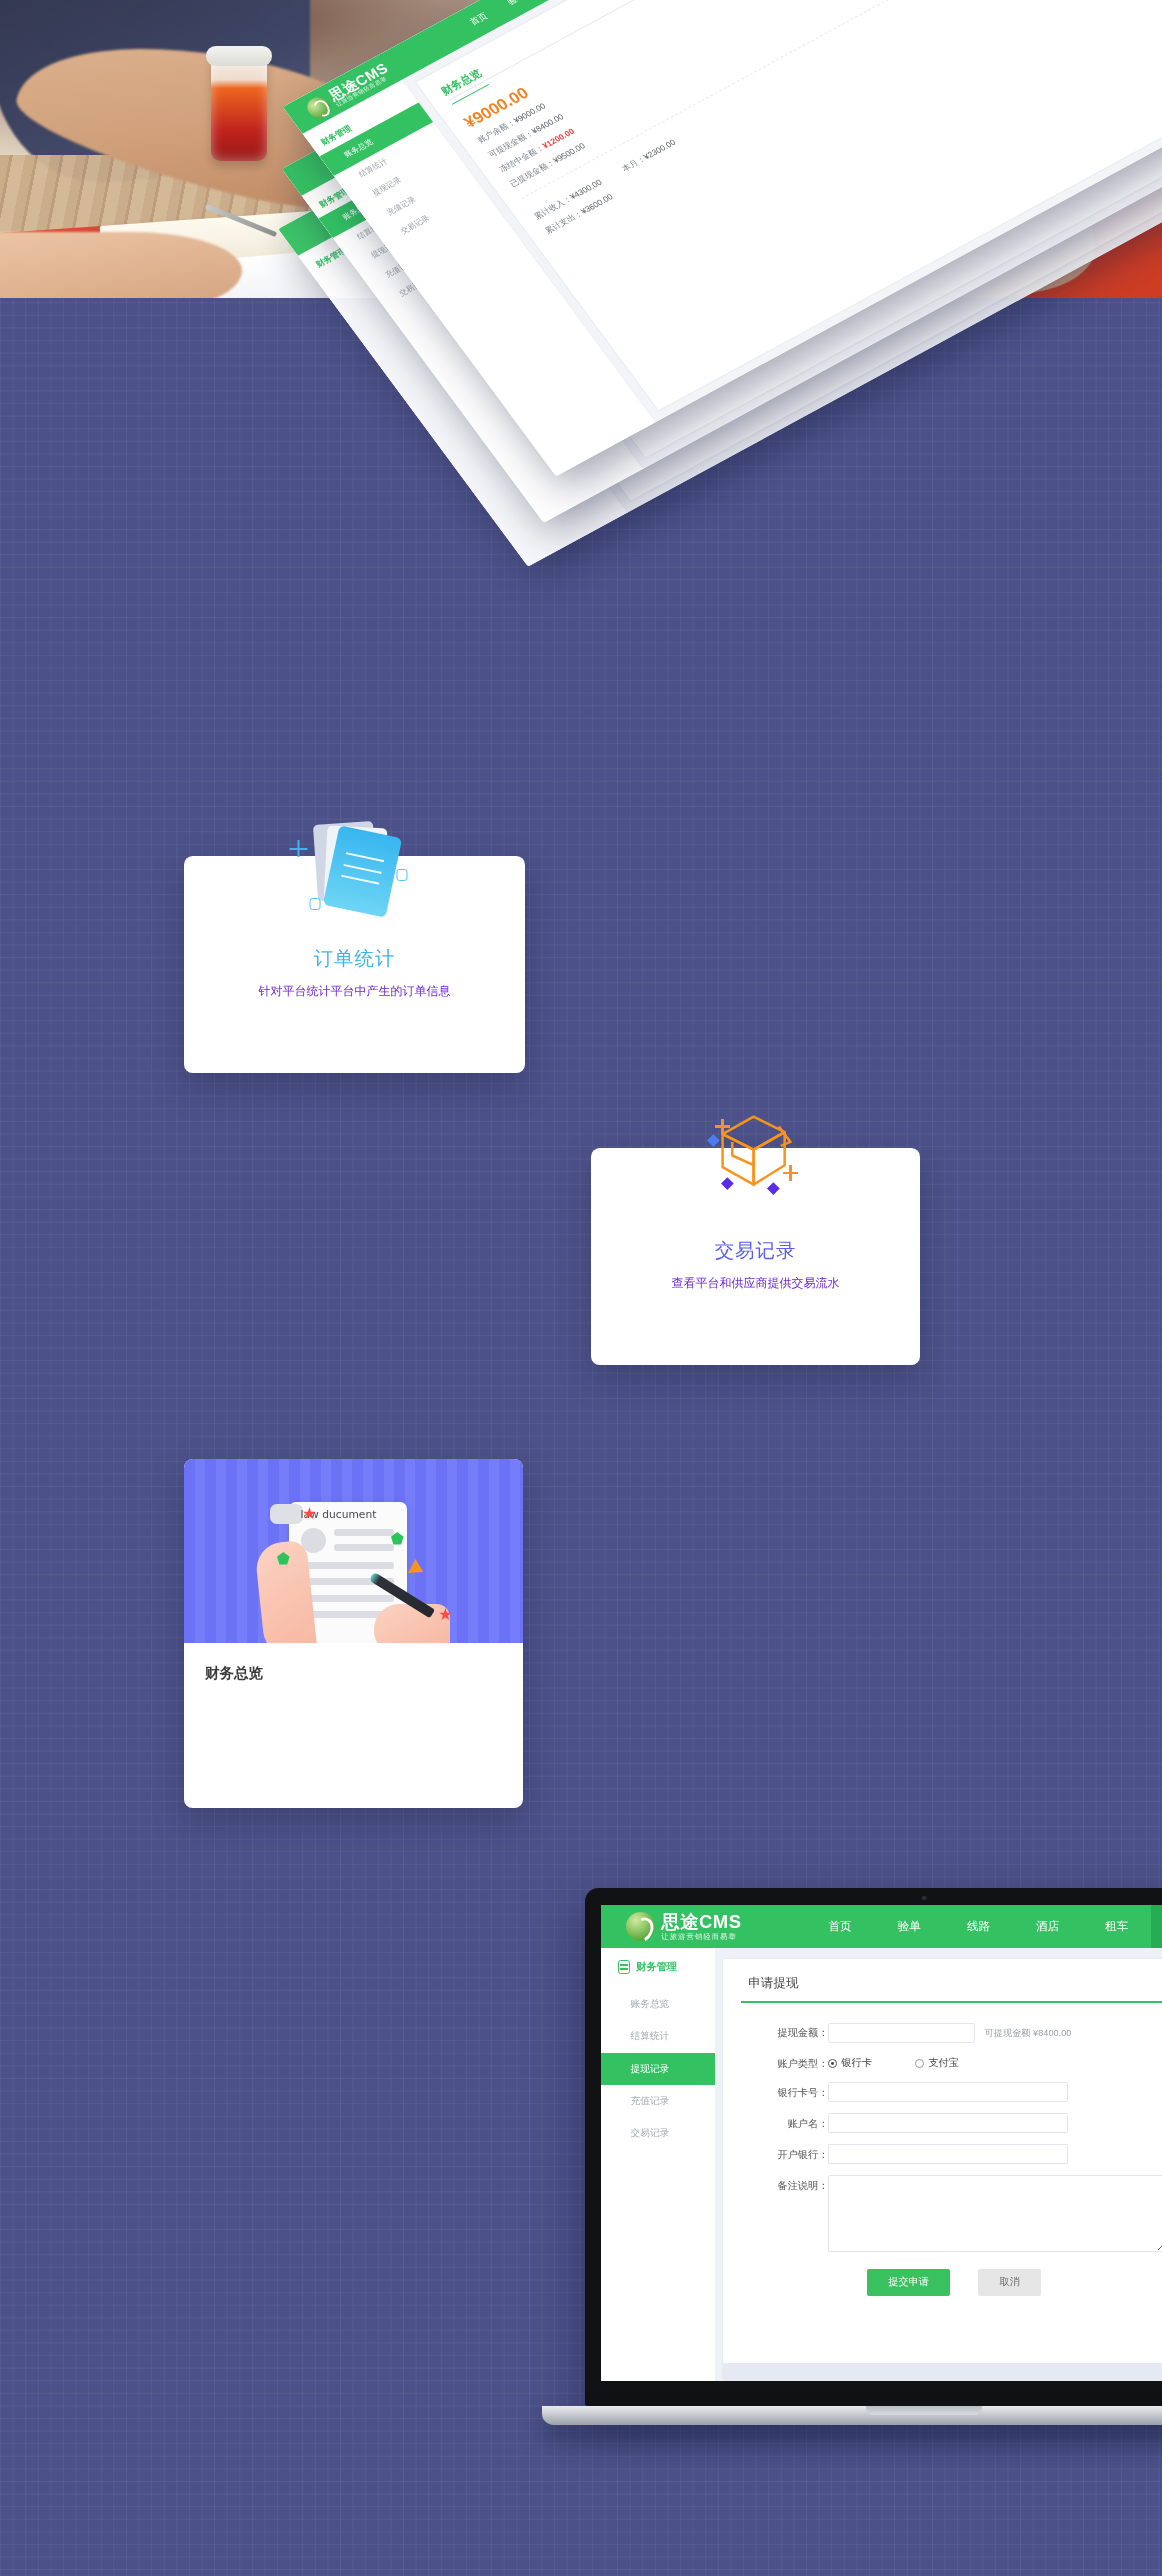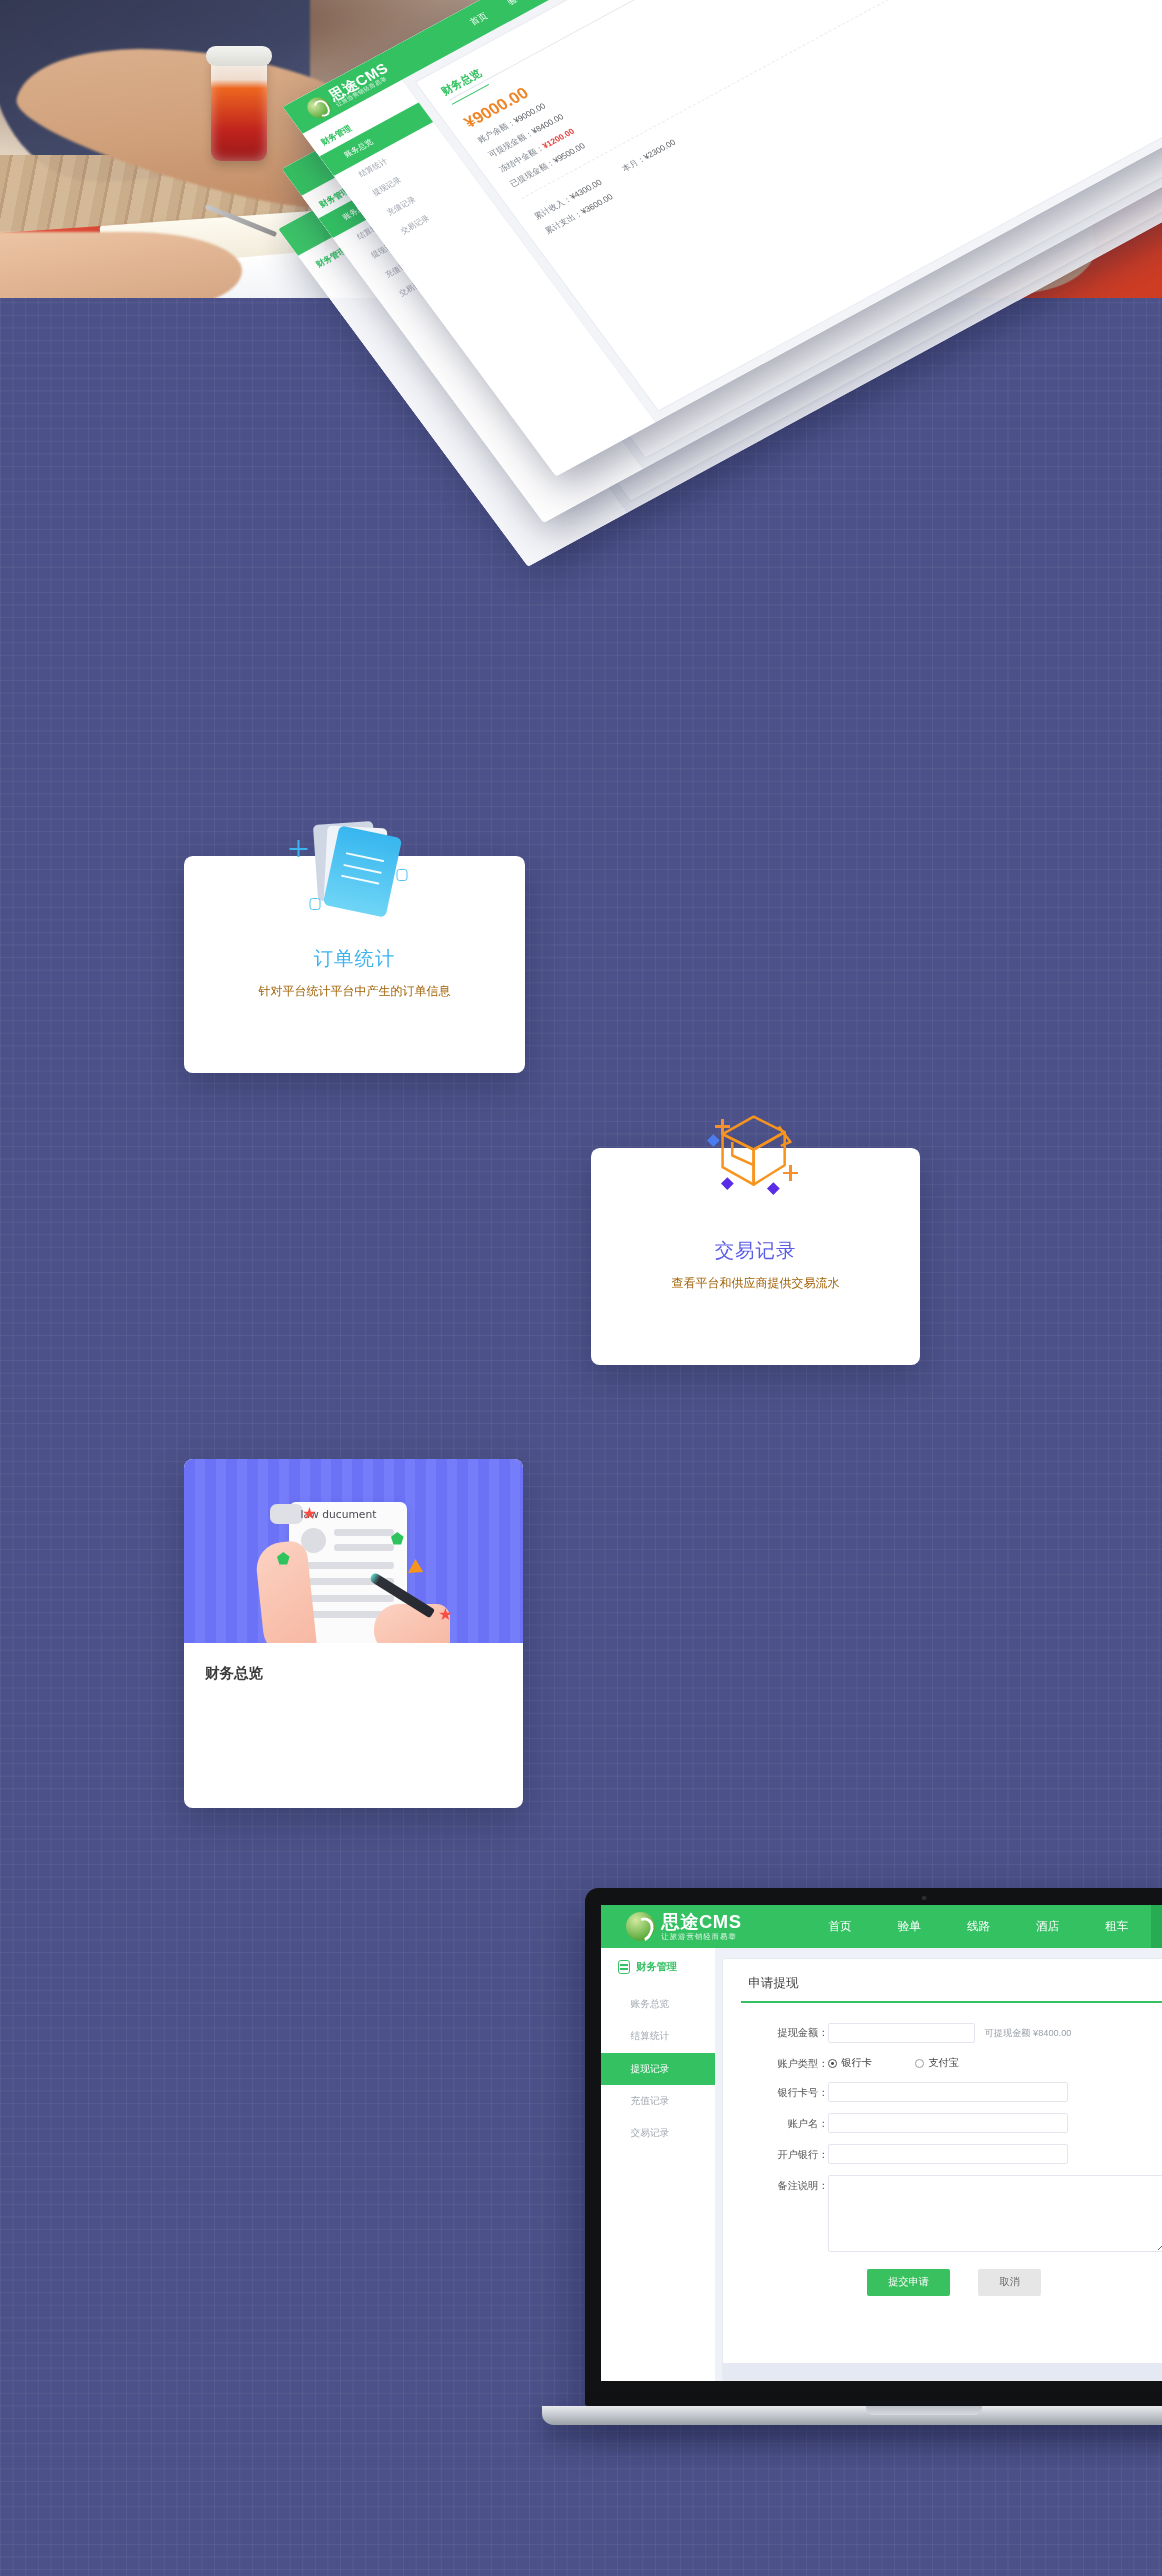--- a/index.html
+++ b/index.html
@@ -115,21 +115,21 @@
   .tscreen .tbig { font-size:16.5px; color:#f08426; font-weight:bold; margin-top:13.6px;}
   .tscreen .trow { font-size:8.2px; color:#7a8089; margin-top:6.8px; }
   .tscreen .trow em { font-style:normal; color:#55595f; }
   .tscreen .trow em.red { color:#e8413a; font-weight:bold; }
   .tscreen .tsec { border-top:1px dashed #e9ecf1; margin-top:11.6px; padding-top:9.7px; }
   .tscreen .trowlist { display:flex; gap:25px; }
 
   
   .card { position:absolute; background:#fff; border-radius:8.7px; box-shadow: 0 13.6px 33px rgba(18,22,55,.26); }
   .card .ctitle { text-align:center; font-size:19.4px; letter-spacing:1px; }
-  .card .cdesc  { text-align:center; font-size:12px; color:#a16207; margin-top:10.7px; }
+  .card .cdesc  { text-align:center; font-size:12px; color:#6d28d9; margin-top:10.7px; }
 
   #card-orders { left:184px; top:856px; width:341px; height:217px; }
   #card-orders .ctitle { color:#3cb3ee; margin-top:89px; }
 
   #card-trade  { left:591px; top:1148px; width:329px; height:217px; }
   #card-trade .ctitle { color:#5a5be6; margin-top:89px; }
 
   #card-finance { left:184px; top:1459px; width:339px; height:349px; overflow:hidden; }
   #card-finance .fimg { height:184px; position:relative; overflow:hidden;
      background: repeating-linear-gradient(90deg,#6b72f5 0px,#6b72f5 10.7px,#767dfa 10.7px,#767dfa 21px); }

